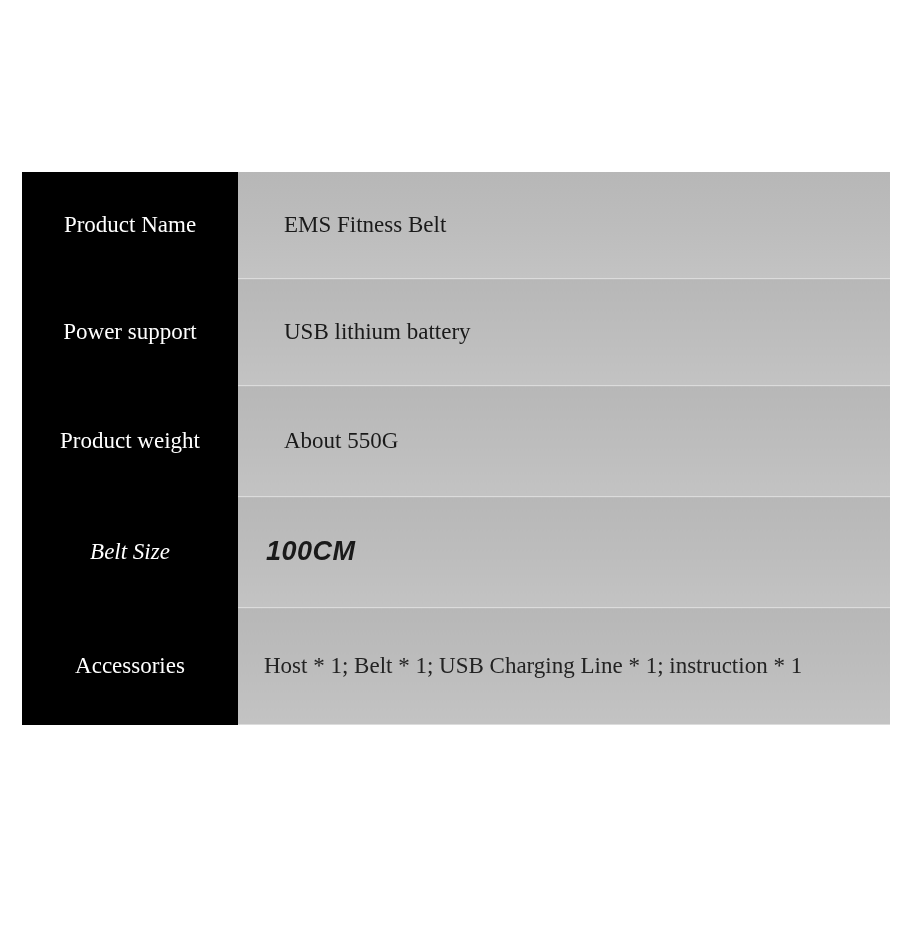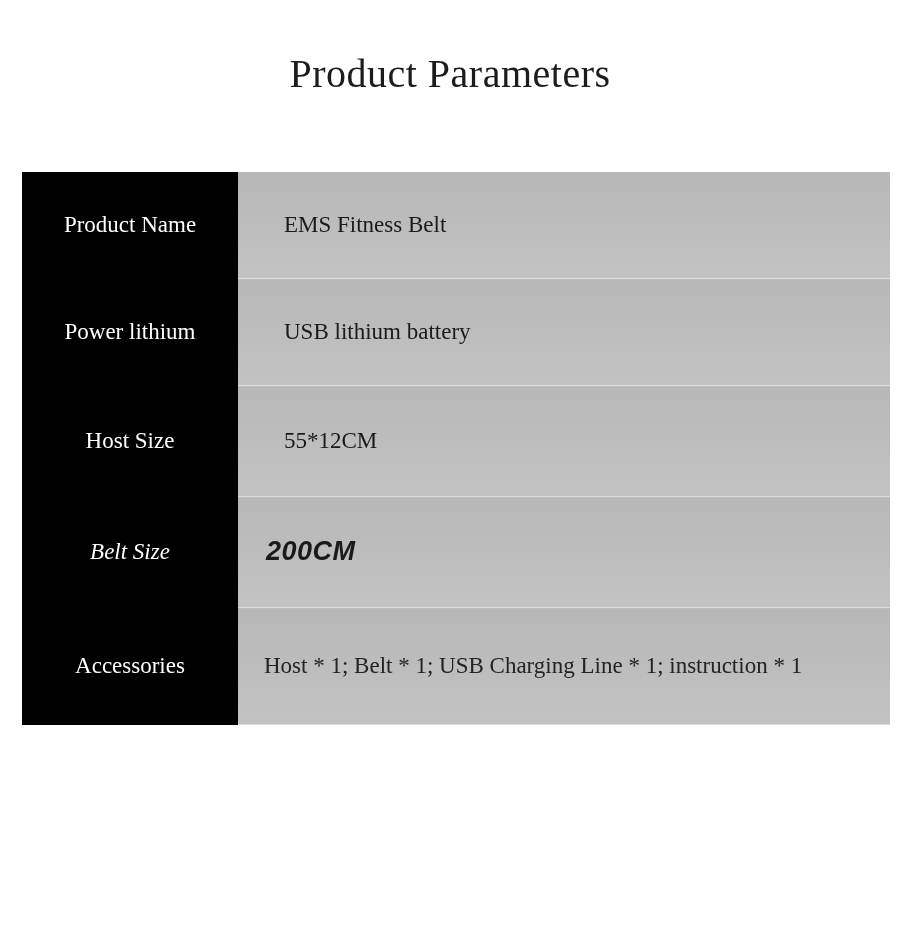--- a/index.html
+++ b/index.html
@@ -98,40 +98,39 @@
   .row-accessories .cell-value { height: 96px; }
   .cell-value.value-soft {
     color: #232323;
   }
 </style>
 </head>
 <body>
 
 <div class="page">
 
-  <h1 class="page-title">Product Parameters</h1>
 
   <table class="spec-table">
     <tbody>
       <tr class="row-name">
         <td class="cell-label">Product Name</td>
         <td class="cell-value">EMS Fitness Belt</td>
       </tr>
       <tr class="row-power">
-        <td class="cell-label">Power lithium</td>
+        <td class="cell-label">Power support</td>
         <td class="cell-value">USB lithium battery</td>
       </tr>
-      <tr class="row-host">
-        <td class="cell-label">Host Size</td>
-        <td class="cell-value">55*12CM</td>
+      <tr class="row-weight">
+        <td class="cell-label">Product weight</td>
+        <td class="cell-value">About 550G</td>
       </tr>
       <tr class="row-belt">
         <td class="cell-label">Belt Size</td>
         <td class="cell-value">
-          <span class="belt-size">200</span><span class="belt-size unit">CM</span>
+          <span class="belt-size">100</span><span class="belt-size unit">CM</span>
         </td>
       </tr>
       <tr class="row-accessories">
         <td class="cell-label">Accessories</td>
         <td class="cell-value value-soft">Host * 1; Belt * 1; USB Charging Line * 1; instruction * 1</td>
       </tr>
     </tbody>
   </table>
 
 </div>

